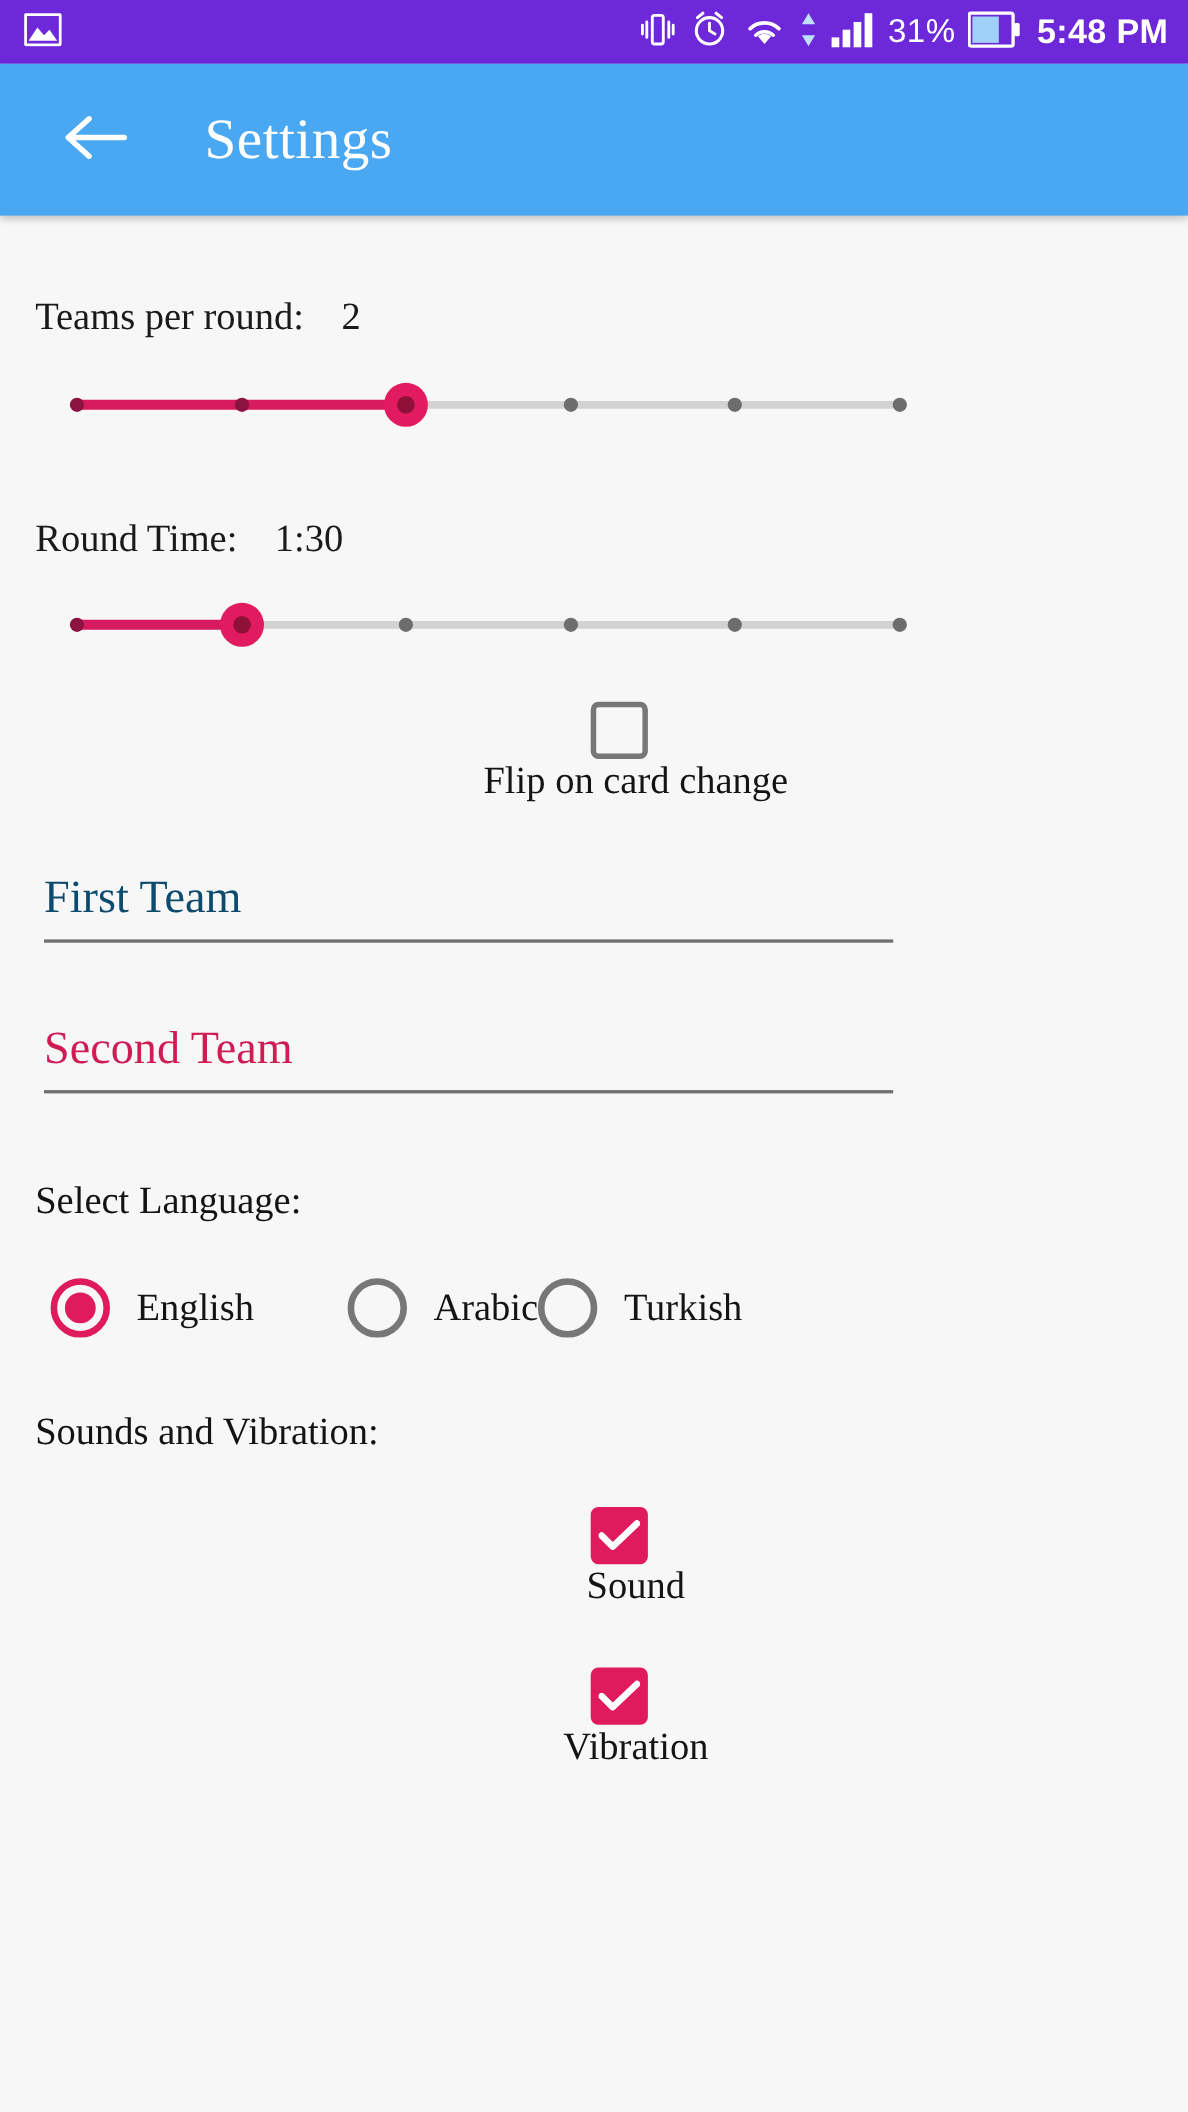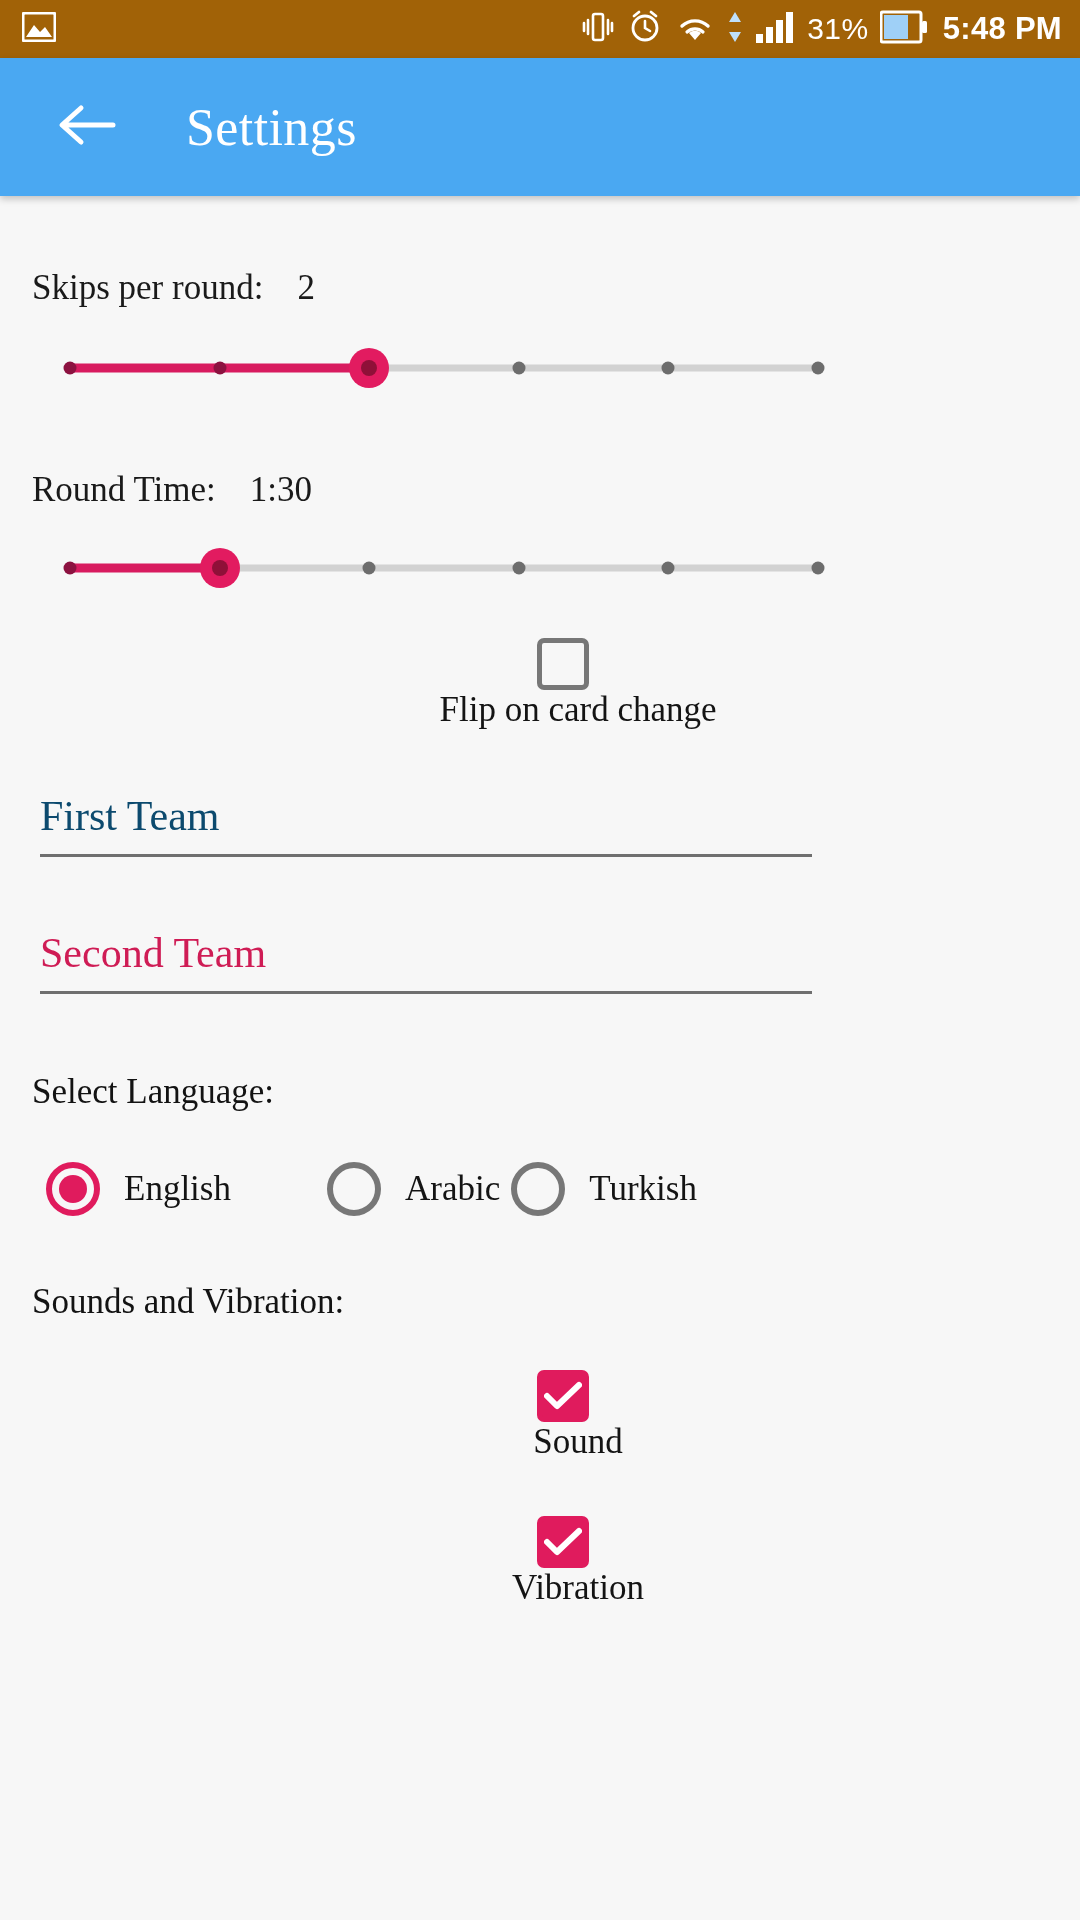--- a/index.html
+++ b/index.html
@@ -6,21 +6,21 @@
   html,body { width:1080px; height:1920px; }
   body {
     background:#f7f7f7;
     font-family:"Liberation Serif", serif;
     -webkit-font-smoothing:antialiased;
     overflow:hidden;
   }
 
   
   .statusbar{
-    height:58px; background:#a16207; color:#ffffff;
+    height:58px; background:#6d28d9; color:#ffffff;
     display:flex; align-items:center; padding:0 18px 0 22px;
     font-family:"Liberation Sans", sans-serif;
   }
   .sb-left{ display:flex; align-items:center; gap:14px; flex:1; }
   .sb-right{ display:flex; align-items:center; gap:11px; }
   .sb-icon{ display:block; }
   .sb-battery-text{ font-size:30px; font-weight:400; letter-spacing:.5px; }
   .sb-clock{ font-size:31px; font-weight:700; margin-left:4px; letter-spacing:.3px; }
 
   
@@ -80,21 +80,21 @@
   .cb-label{ font-size:35px; color:#141414; margin-left:30px; }
 
   .section-label{ font-size:35px; color:#131313; padding-left:32px; }
 
   
   .field{ margin-left:40px; width:772px; }
   .field-value{ font-size:42px; padding-bottom:14px; }
   .field-underline{ height:3px; background:#6f6f6f; width:100%; }
 
   
-  .radio-row{ display:flex; align-items:center; padding-left:46px;gap:11px; }
+  .radio-row{ display:flex; align-items:center; padding-left:46px; }
   .radio-item{ display:flex; align-items:center; cursor:pointer; }
   .radio-ring{
     width:54px; height:54px; border-radius:50%; border:6px solid #777777;
     display:flex; align-items:center; justify-content:center; flex:0 0 auto;
   }
   .radio-ring.sel{ border-color:#e01b5d; }
   .radio-dot{ width:28px; height:28px; border-radius:50%; background:#e01b5d; }
   .radio-label{ font-size:35px; color:#141414; margin-left:24px; }
 </style>
 </head>
@@ -163,21 +163,21 @@
           <path d="M58 25 H8 M26 8 L7 25 L26 42" stroke="#fff" stroke-width="5" fill="none" stroke-linecap="round" stroke-linejoin="round"></path>
         </svg>
     </span>
   </div>
   <div class="appbar-title">Settings</div>
 </div>
 
 <div class="content">
 
   <div class="row-label" style="margin-top:72px;">
-    <span>Skips per round:</span>
+    <span>Teams per round:</span>
     <span class="val">2</span>
   </div>
 
   <div class="slider-wrap" style="margin-top:32px;">
     <div class="slider-track"></div>
     <div class="slider-fill" style="width:40%;"></div>
     <div class="tick on" style="left:0%;"></div>
     <div class="tick on" style="left:20%;"></div>
     <div class="tick" style="left:60%;"></div>
     <div class="tick" style="left:80%;"></div>

